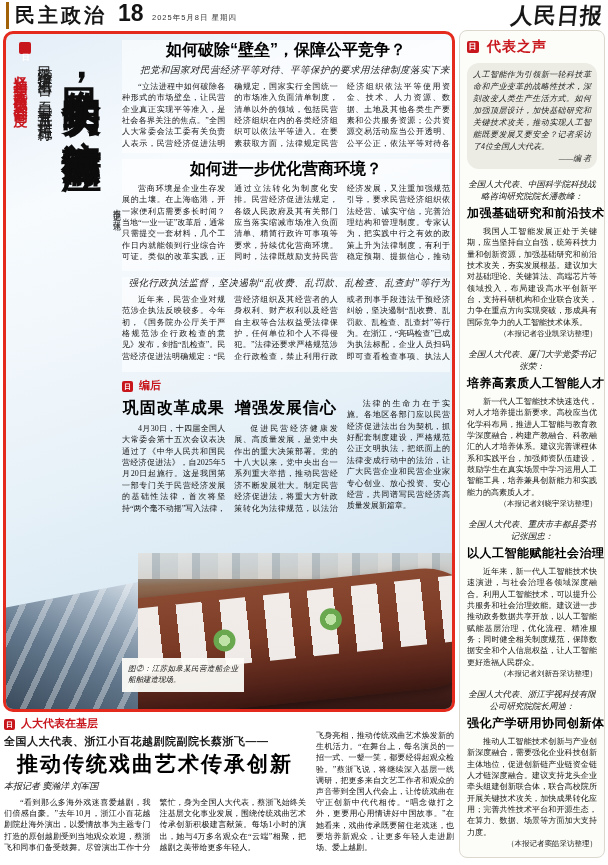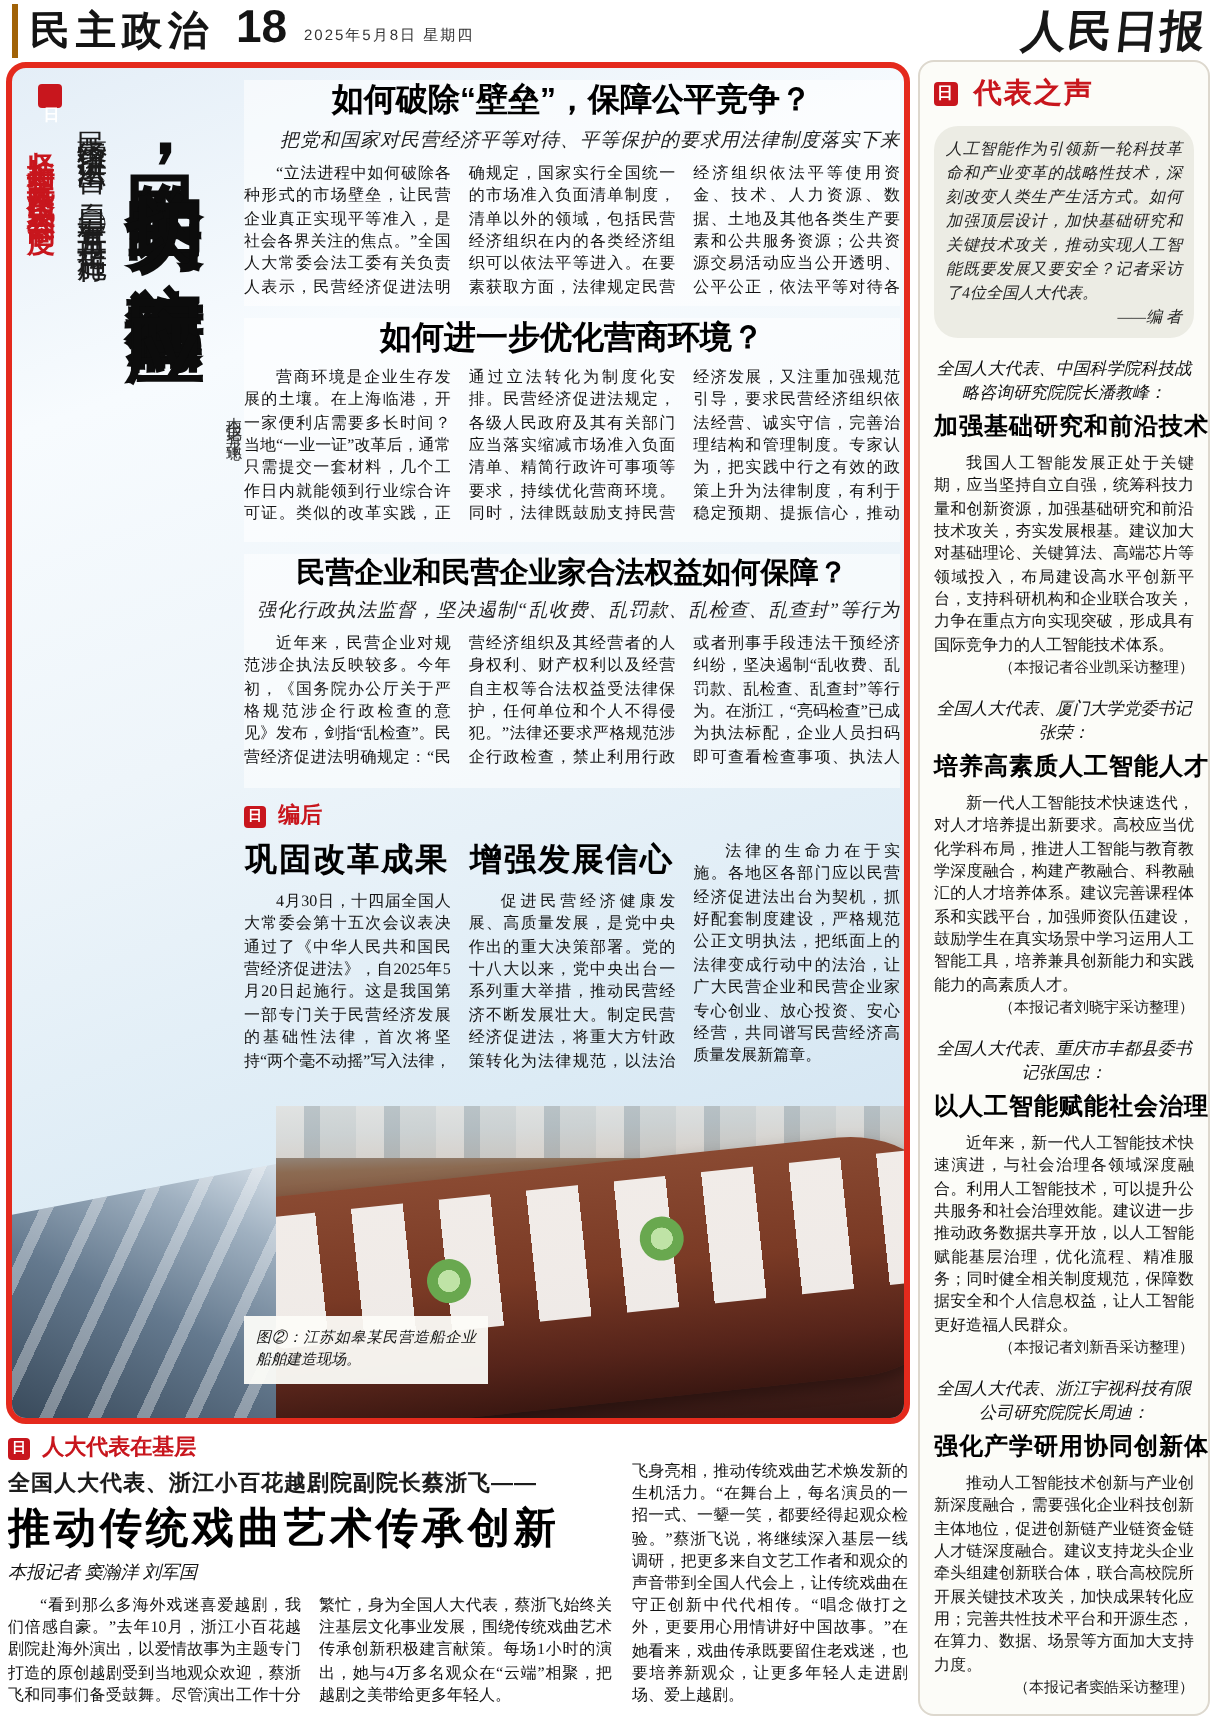--- a/index.html
+++ b/index.html
@@ -95,21 +95,21 @@
   .v-body{font:8px/1.42 "Liberation Serif",serif;text-align:justify;color:#141414;
           max-height:118px;overflow:hidden;text-indent:2em;margin:0;}
   .v-credit{font:7.5px "Liberation Serif",serif;text-align:right;color:#222;margin:1px 0 0;}
 
   
   .bottom{position:absolute;left:4px;top:716px;width:450px;height:147px;overflow:hidden;display:flex;gap:10px;}
   .bottom-left{width:302px;flex:none;}
   .b-label{font:bold 11px "Liberation Sans",sans-serif;color:#c8161d;}
   .b-label .mark{width:11px;height:11px;font-size:7px;line-height:11px;margin-right:3px;}
   .b-kicker{font:bold 11px "Liberation Sans",sans-serif;color:#1d1d1d;margin:3px 0 1px;letter-spacing:.5px;}
-  .b-title{font:bold 21px "Liberation Serif",serif;letter-spacing:2px;
+  .b-title{font:bold 21px "Liberation Serif",serif;text-align:center;letter-spacing:2px;
            margin:1px 0 2px;color:#000;white-space:nowrap;}
   .b-byline{font:italic 9px "Liberation Serif",serif;text-align:left;margin:0 0 4px;}
   .b-body{column-count:2;column-gap:9px;font:8px/1.4 "Liberation Serif",serif;text-align:justify;
           height:62px;overflow:hidden;}
   .b-body p{margin:0;text-indent:2em;}
   .bottom-right{flex:1;font:8px/1.4 "Liberation Serif",serif;text-align:justify;
                 padding-top:14px;overflow:hidden;color:#141414;}
 </style>
 </head>
 <body>
@@ -138,21 +138,20 @@
           <p>“立法进程中如何破除各种形式的市场壁垒，让民营企业真正实现平等准入，是社会各界关注的焦点。”全国人大常委会法工委有关负责人表示，民营经济促进法明确规定，国家实行全国统一的市场准入负面清单制度，清单以外的领域，包括民营经济组织在内的各类经济组织可以依法平等进入。在要素获取方面，法律规定民营经济组织依法平等使用资金、技术、人力资源、数据、土地及其他各类生产要素和公共服务资源；公共资源交易活动应当公开透明、公平公正，依法平等对待各类经营主体。专家表示，这些制度安排直指民营企业反映强烈的“玻璃门”“弹簧门”“旋转门”问题，把平等对待、平等保护的要求通过法律制度落实下来，为各类经营主体营造公平竞争的市场环境。</p>
         </div>
       </div>
       <div class="art">
         <div class="art-title">如何进一步优化营商环境？</div>
         <div class="art-body h88">
           <p>营商环境是企业生存发展的土壤。在上海临港，开一家便利店需要多长时间？当地“一业一证”改革后，通常只需提交一套材料，几个工作日内就能领到行业综合许可证。类似的改革实践，正通过立法转化为制度化安排。民营经济促进法规定，各级人民政府及其有关部门应当落实缩减市场准入负面清单、精简行政许可事项等要求，持续优化营商环境。同时，法律既鼓励支持民营经济发展，又注重加强规范引导，要求民营经济组织依法经营、诚实守信，完善治理结构和管理制度。专家认为，把实践中行之有效的政策上升为法律制度，有利于稳定预期、提振信心，推动民营经济健康发展、高质量发展。</p>
         </div>
       </div>
       <div class="art">
-        <div class="art-title small">民营企业和民营企业家合法权益如何保障？</div>
         <div class="art-sub">强化行政执法监督，坚决遏制“乱收费、乱罚款、乱检查、乱查封”等行为</div>
         <div class="art-body h78">
           <p>近年来，民营企业对规范涉企执法反映较多。今年初，《国务院办公厅关于严格规范涉企行政检查的意见》发布，剑指“乱检查”。民营经济促进法明确规定：“民营经济组织及其经营者的人身权利、财产权利以及经营自主权等合法权益受法律保护，任何单位和个人不得侵犯。”法律还要求严格规范涉企行政检查，禁止利用行政或者刑事手段违法干预经济纠纷，坚决遏制“乱收费、乱罚款、乱检查、乱查封”等行为。在浙江，“亮码检查”已成为执法标配，企业人员扫码即可查看检查事项、执法人员信息，检查结果实时上传、全程留痕。专家表示，强化行政执法监督，将进一步稳定民营企业家预期，让企业安心经营、放心发展。</p>
         </div>
       </div>
 
       <div class="ednote">
         <div class="ednote-label">
           <span class="mark">日</span>
           <span>编后</span>

